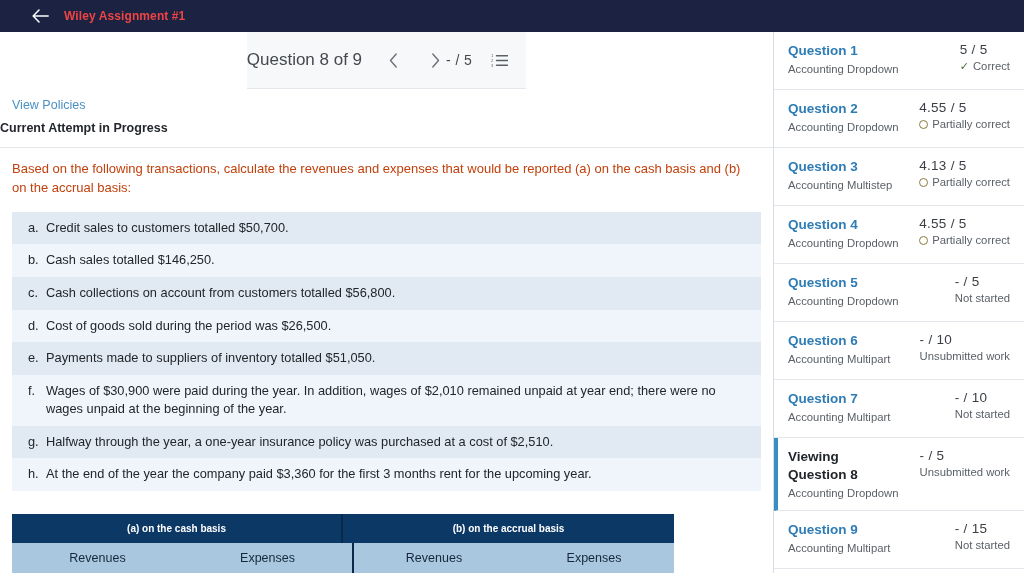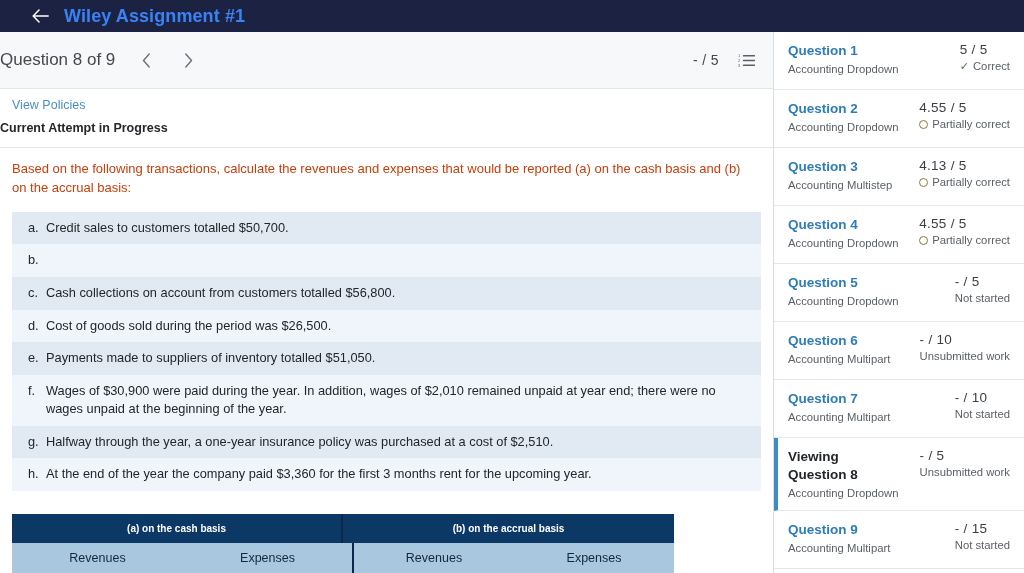--- a/index.html
+++ b/index.html
@@ -18,31 +18,32 @@
     display: flex; align-items: center;
     padding-left: 30px;
     color: #ffffff;
   }
   .back-arrow {
     width: 20px; height: 20px;
     display: flex; align-items: center; justify-content: center;
     cursor: pointer; color: #ffffff; margin-right: 14px;
   }
   .topbar-title {
-    font-size: 18px; font-weight: bold; letter-spacing: .1px; color: #3b82f6;
+    font-size: 12px; font-weight: bold; letter-spacing: .1px; color: #ef4444;
   }
 
   
   .body { flex: 1 1 auto; display: flex; min-height: 0; }
   .main {
     width: 774px; flex: 0 0 774px;
     background: #ffffff;
     display: flex; flex-direction: column;
     border-right: 1px solid #d8dde3;
     overflow: hidden;
+    align-items: center;
   }
 
   
   .qheader {
     height: 57px; flex: 0 0 57px;
     background: #f7f8f9;
     border-bottom: 1px solid #e3e6ea;
     display: flex; align-items: center;
     padding: 0 18px 0 0;
   }
@@ -202,20 +203,21 @@
 
         <div class="prompt">Based on the following transactions, calculate the revenues and expenses that would be reported (a) on the cash basis and (b) on the accrual basis:</div>
 
         <div class="txlist">
           <div class="txrow odd">
             <div class="txletter">a.</div>
             <div class="txtext">Credit sales to customers totalled $50,700.</div>
           </div>
           <div class="txrow even">
             <div class="txletter">b.</div>
+            <div class="txtext">Cash sales totalled $146,250.</div>
           </div>
           <div class="txrow odd">
             <div class="txletter">c.</div>
             <div class="txtext">Cash collections on account from customers totalled $56,800.</div>
           </div>
           <div class="txrow even">
             <div class="txletter">d.</div>
             <div class="txtext">Cost of goods sold during the period was $26,500.</div>
           </div>
           <div class="txrow odd">

